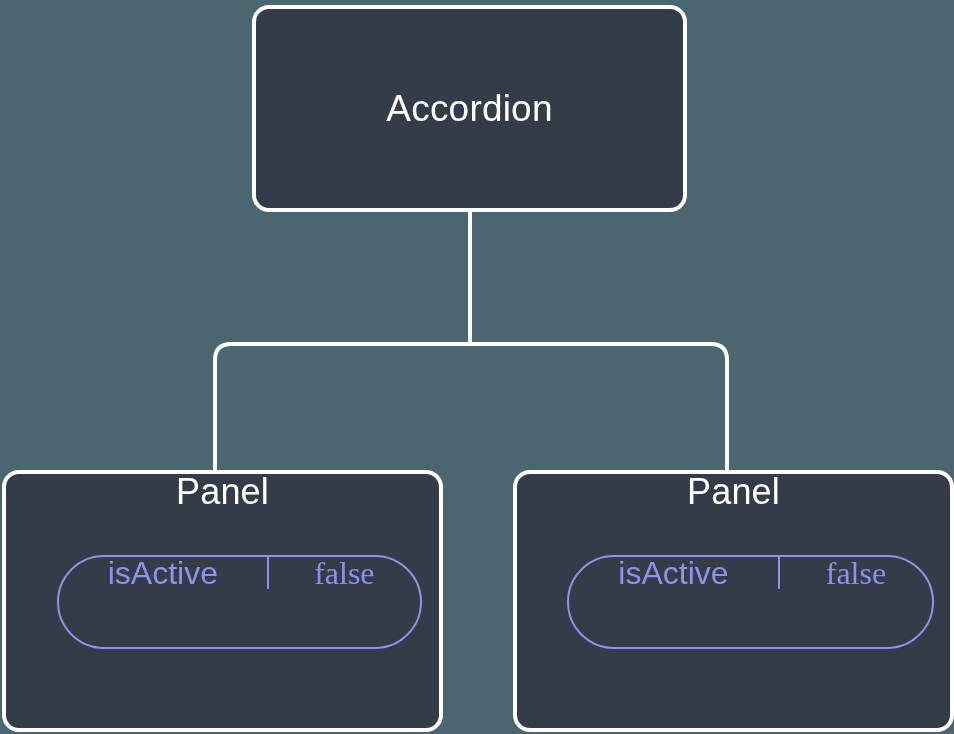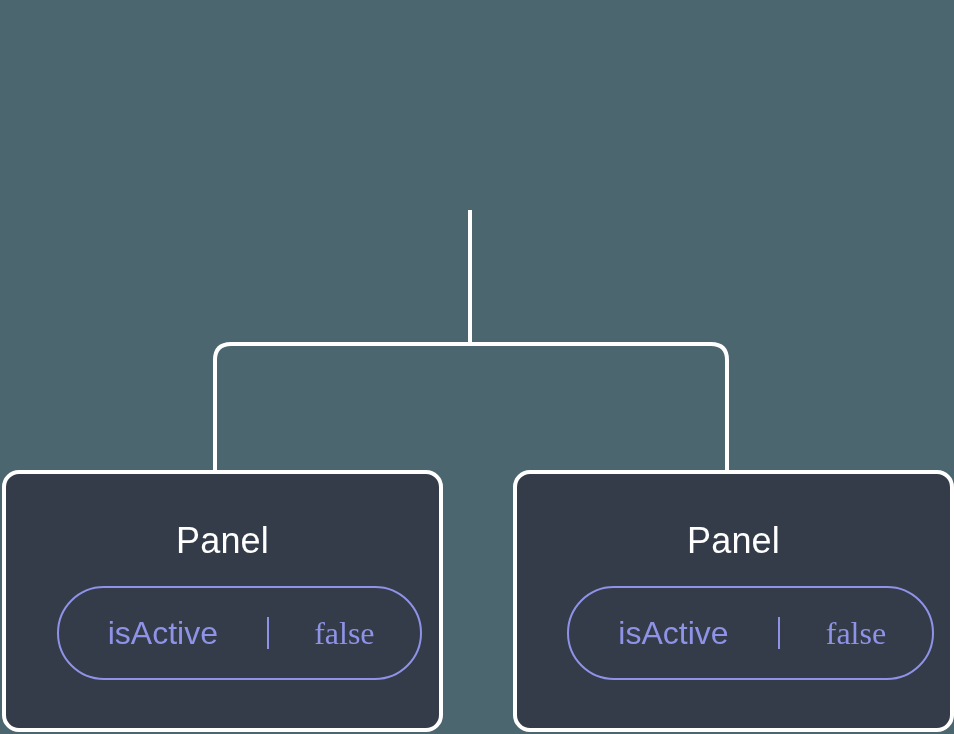--- a/index.html
+++ b/index.html
@@ -69,33 +69,32 @@
     letter-spacing: 0.2px;
     line-height: 1;
     white-space: nowrap;
   }
 
   .node-root .node-title {
     font-size: 37px;
   }
 
   .node-child .node-title {
-    margin-top: 49px;
     font-size: 36px;
   }
 
   
   .state-pill {
-    margin-top: 27px;
+    margin-top: 45px;
     box-sizing: border-box;
     height: 94px;
     border: 2px solid #8f93e8;
     border-radius: 47px;
     display: flex;
-    align-items: center;
+    align-items: flex-start;
     background: transparent;
   }
 
   .state-pill-key,
   .state-pill-value {
     display: flex;
     align-items: center;
     justify-content: center;
     color: #8f93e8;
     font-size: 32px;
@@ -124,20 +123,23 @@
 
   <svg id="connector-layer" viewBox="0 0 954 734" width="954" height="734" xmlns="http://www.w3.org/2000/svg">
 
     <path d="M 470 210 L 470 344" fill="none" stroke="#ffffff" stroke-width="4" stroke-linecap="butt"></path>
 
     <path d="M 215 472 L 215 360 Q 215 344 231 344 L 470 344" fill="none" stroke="#ffffff" stroke-width="4" stroke-linecap="butt"></path>
 
     <path d="M 727 472 L 727 360 Q 727 344 711 344 L 470 344" fill="none" stroke="#ffffff" stroke-width="4" stroke-linecap="butt"></path>
   </svg>
 
+  <div class="node-box node-root">
+    <div class="node-title">Accordion</div>
+  </div>
 
   <div class="node-box node-child node-child-left">
     <div class="node-title">Panel</div>
     <div class="state-pill pill-left">
       <div class="state-pill-key">isActive</div>
       <div class="state-pill-value">false</div>
     </div>
   </div>
 
   <div class="node-box node-child node-child-right">

